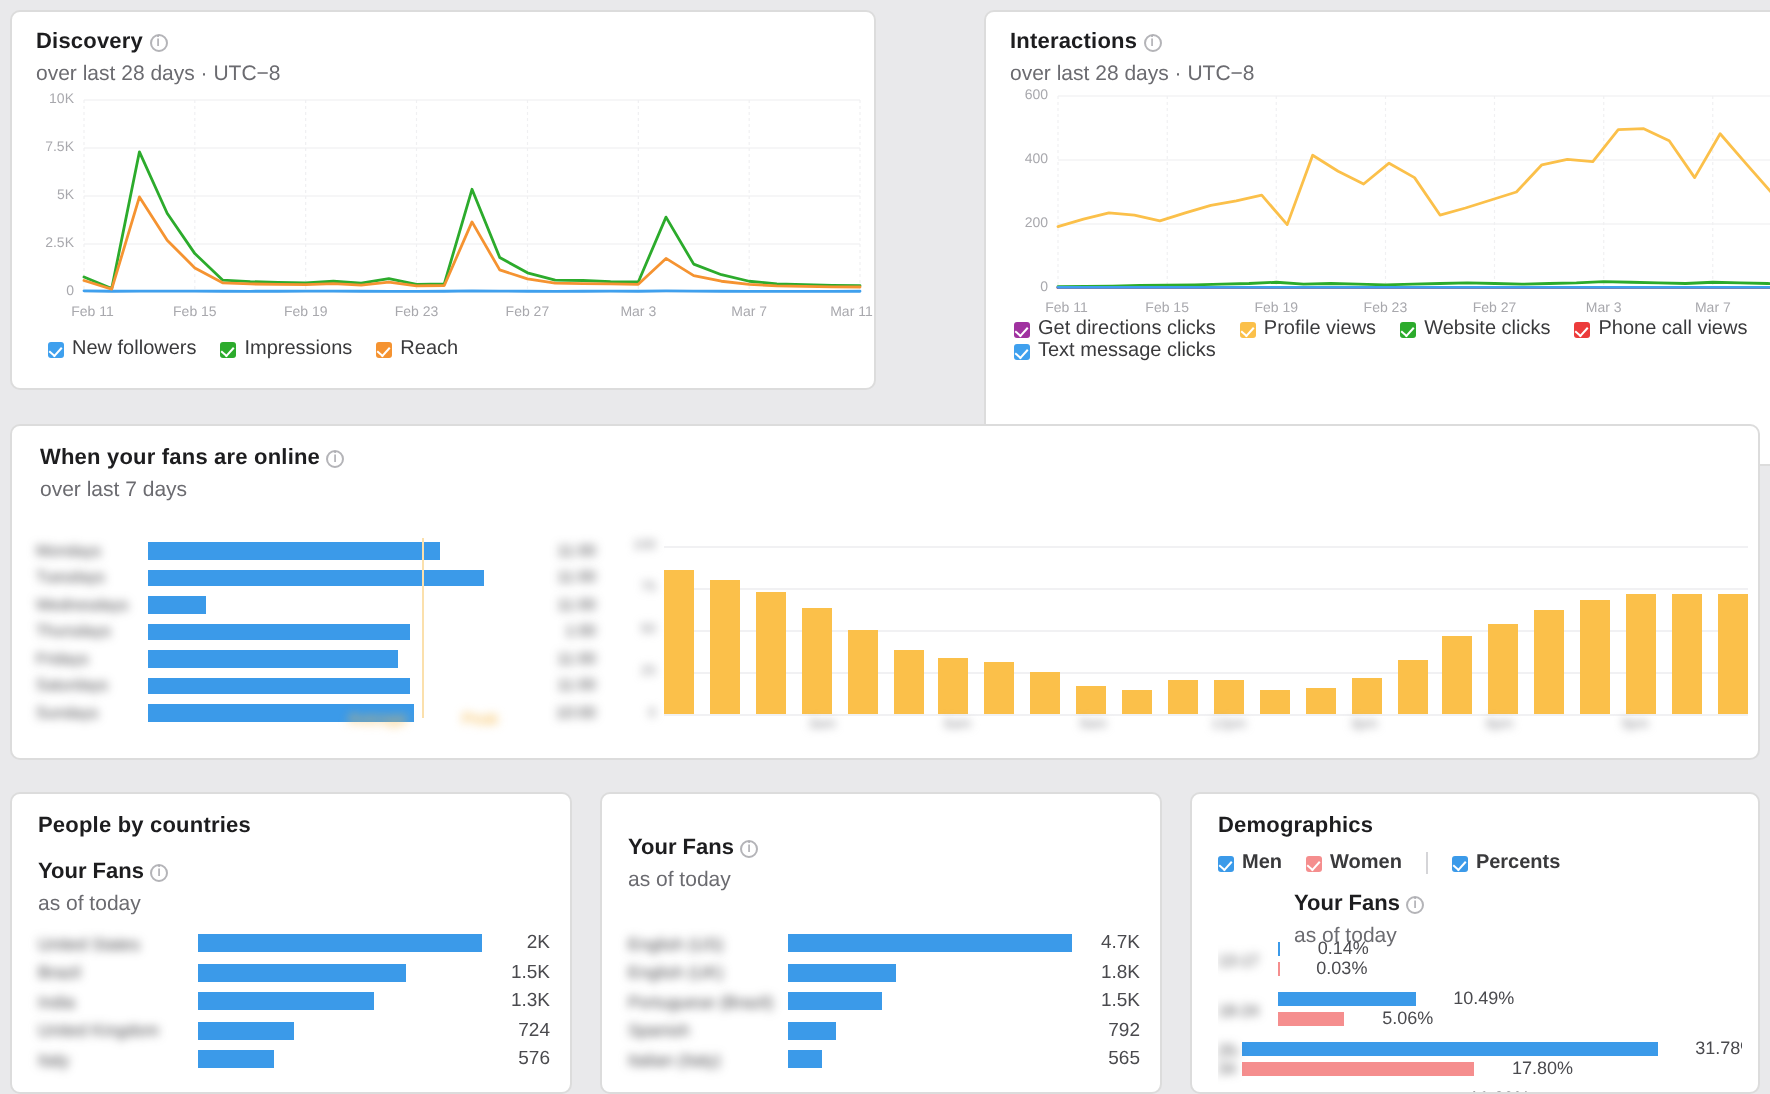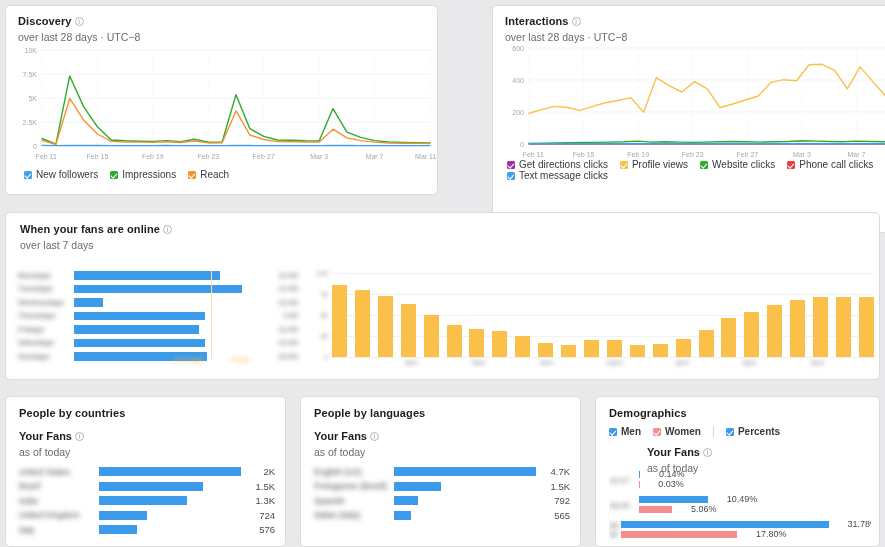--- a/index.html
+++ b/index.html
@@ -222,21 +222,21 @@
         <div class="lg-item">
           <span class="cb" style="background: rgb(251, 192, 74);"></span>
           <span class="lg-label">Profile views</span>
         </div>
         <div class="lg-item">
           <span class="cb" style="background: rgb(44, 171, 44);"></span>
           <span class="lg-label">Website clicks</span>
         </div>
         <div class="lg-item">
           <span class="cb" style="background: rgb(236, 59, 59);"></span>
-          <span class="lg-label">Phone call clicks</span>
+          <span class="lg-label">Phone call views</span>
         </div>
         <div class="lg-item">
           <span class="cb" style="background: rgb(63, 160, 238);"></span>
           <span class="lg-label">Text message clicks</span>
         </div>
       </div>
   </div>
 
   <div class="card" style="left:5px; top:212px; width:875px; height:168px;">
     <div style="padding:10px 0 0 14px;">
@@ -405,34 +405,40 @@
           <div class="hbar-track">
             <div class="hbar-fill" style="width:27%"></div>
           </div>
           <div class="hbar-val" style="width:34px">576</div>
         </div>
       </div>
   </div>
 
   <div class="card" style="left:300px; top:396px; width:281px; height:151px;">
     <div style="padding:10px 0 0 13px;">
-      <div class="card-title">People by languages</div>
       <div class="hdr-row" style="margin-top:11px;">
         <span style="font-size:11px; font-weight:bold; color:#1d1d1f;">Your Fans</span>
         <span class="info-icon">i</span>
       </div>
       <div class="card-sub">as of today</div>
     </div>
     <div id="languages-rows" style="position:absolute; left:13px; top:68px; right:10px;">
         <div class="hbar-row">
           <div class="hbar-label blur" style="width:80px">English (US)</div>
           <div class="hbar-track">
             <div class="hbar-fill" style="width:100%"></div>
           </div>
           <div class="hbar-val" style="width:34px">4.7K</div>
+        </div>
+        <div class="hbar-row">
+          <div class="hbar-label blur" style="width:80px">English (UK)</div>
+          <div class="hbar-track">
+            <div class="hbar-fill" style="width:38%"></div>
+          </div>
+          <div class="hbar-val" style="width:34px">1.8K</div>
         </div>
         <div class="hbar-row">
           <div class="hbar-label blur" style="width:80px">Portuguese (Brazil)</div>
           <div class="hbar-track">
             <div class="hbar-fill" style="width:33%"></div>
           </div>
           <div class="hbar-val" style="width:34px">1.5K</div>
         </div>
         <div class="hbar-row">
           <div class="hbar-label blur" style="width:80px">Spanish</div>

